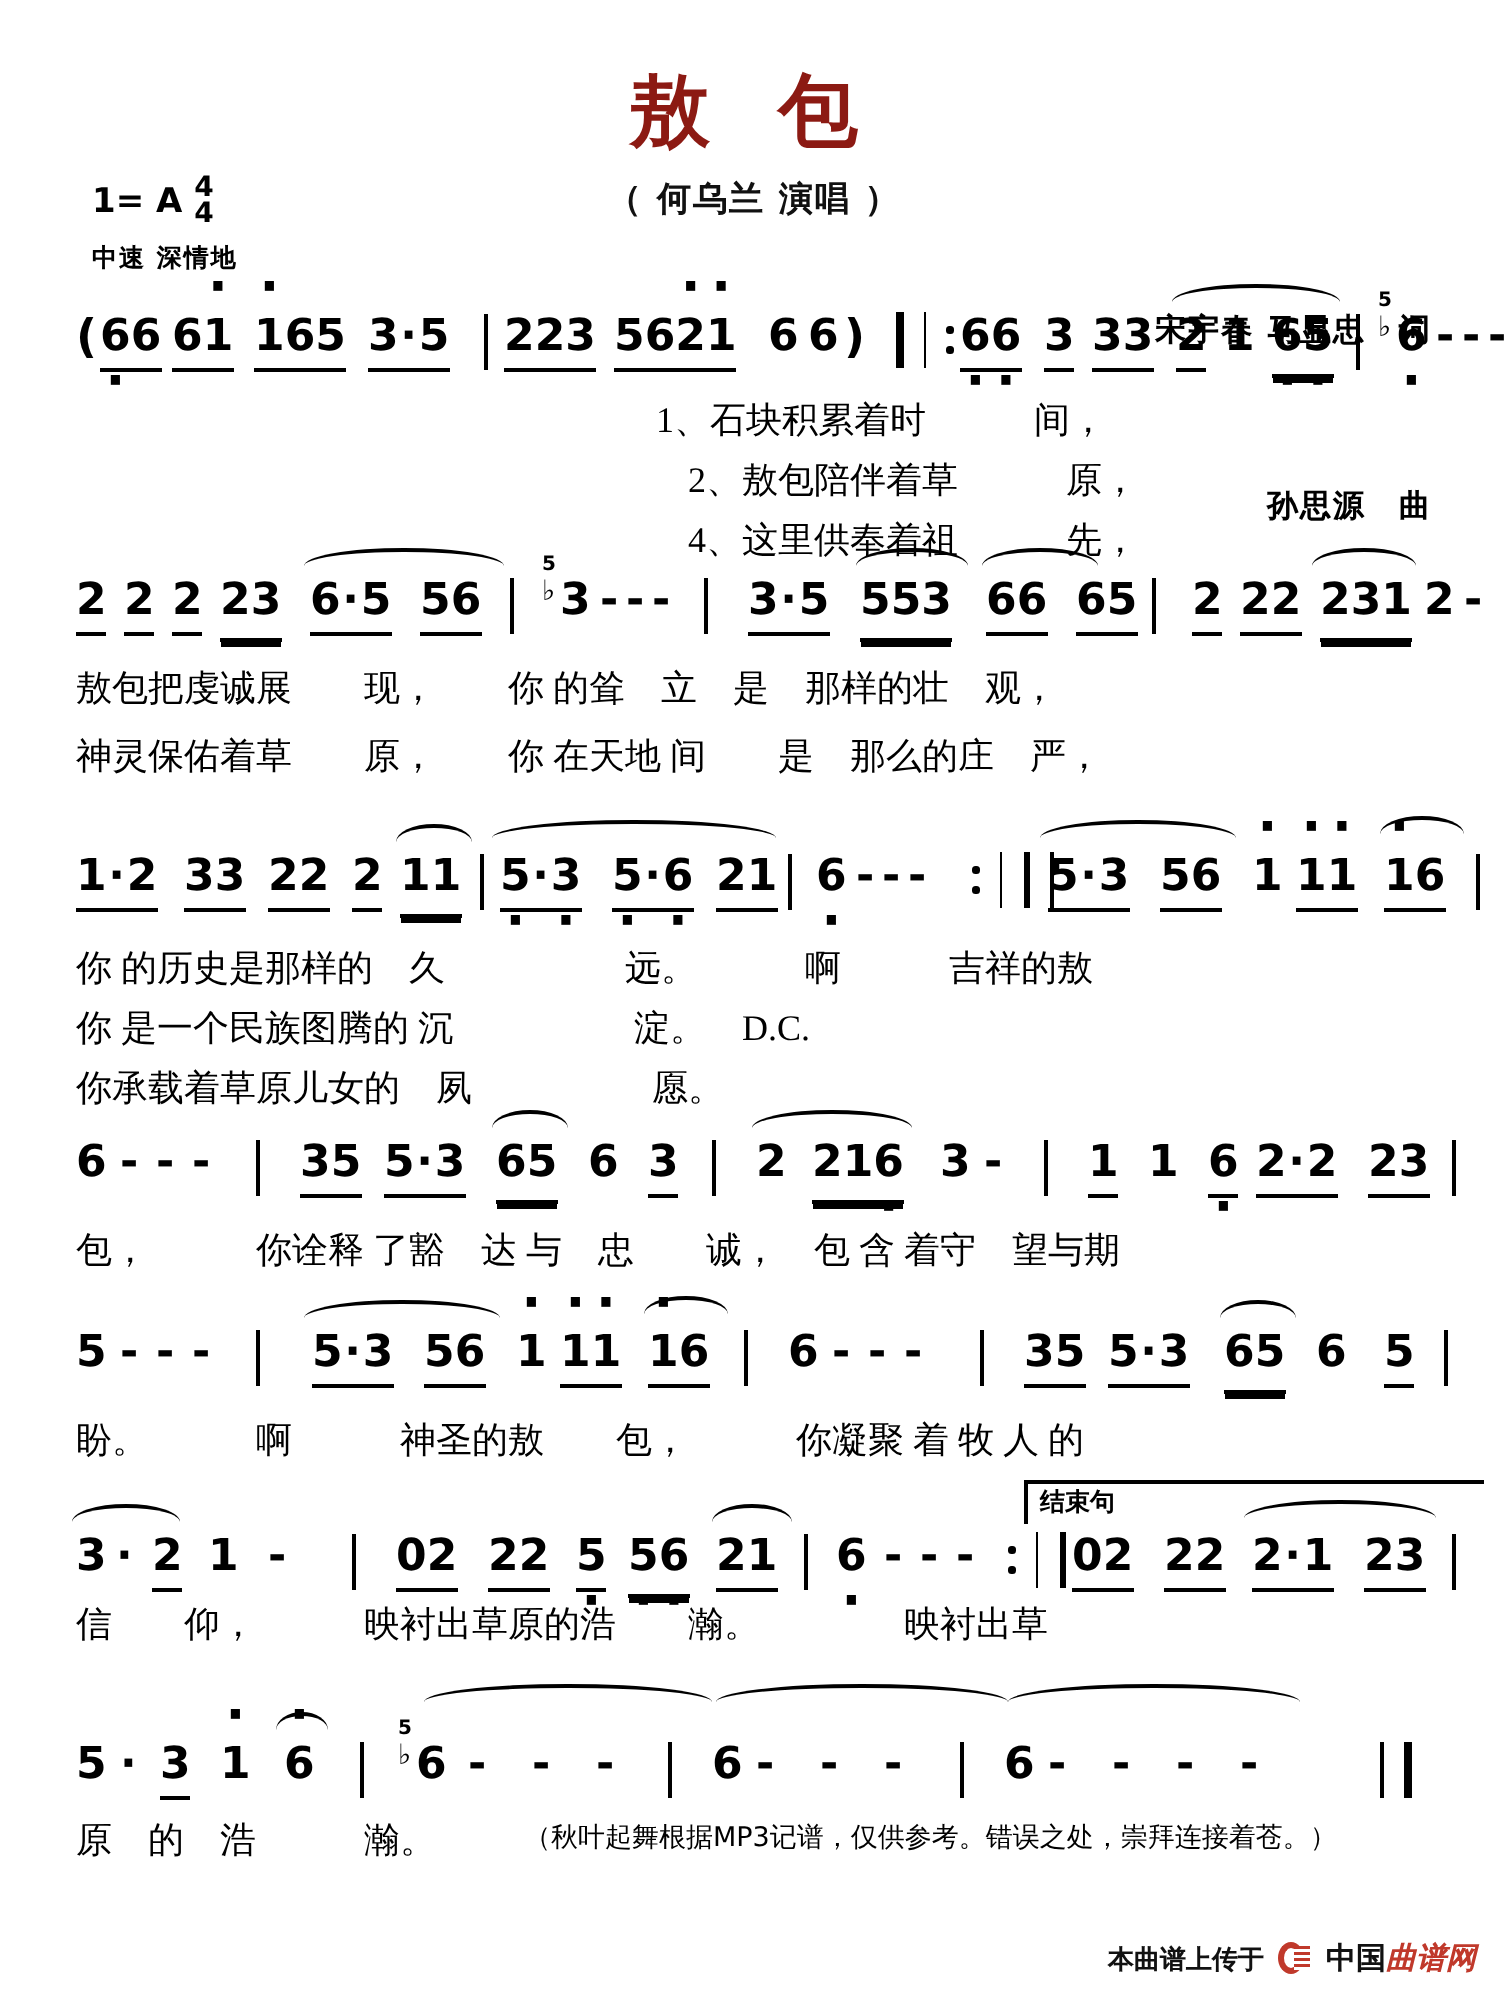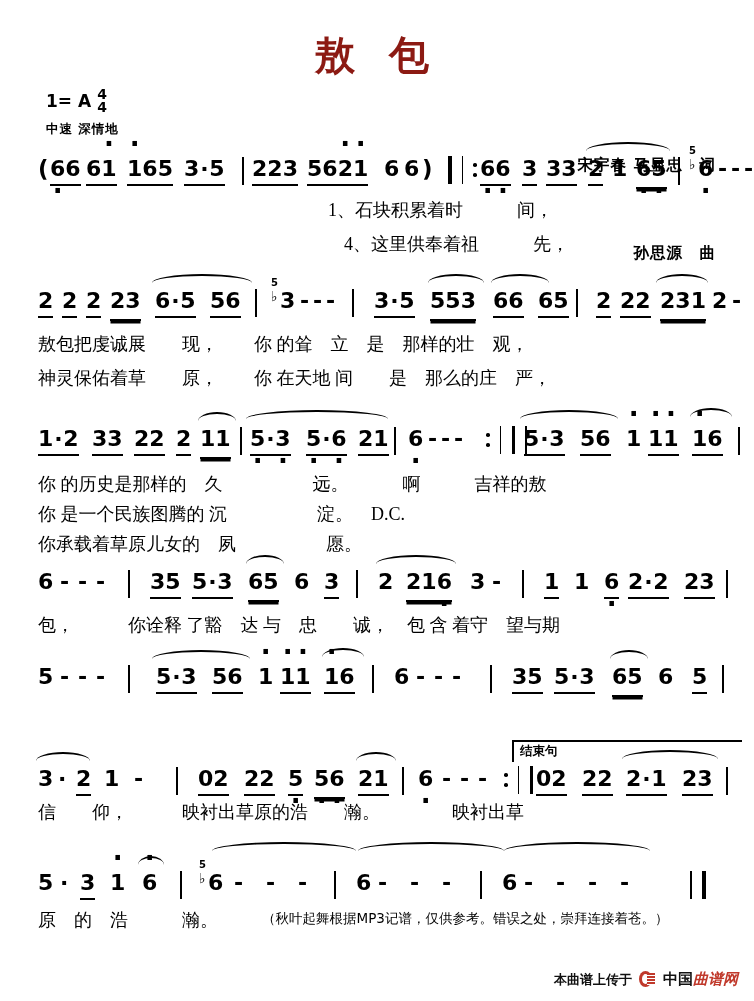--- a/index.html
+++ b/index.html
@@ -166,20 +166,21 @@
     font-size: 13.5px;
   }
 </style>
 </head>
 <body>
 
 <div id="header">
 
   <div id="song-title">敖 包</div>
 
+  <div id="singer">（ 何乌兰 演唱 ）</div>
 
   <div id="key-block">
     <div id="key-line">
       <span>1= A</span>
       <span class="meter">
         <span class="num">4</span>
         <span class="den">4</span>
       </span>
     </div>
     <div id="tempo-line">中速 深情地</div>
@@ -256,20 +257,23 @@
           <span class="d">6</span>
         </span>
       <span class="dash note-abs" style="left:718px;top:6px;">-</span>
       <span class="dash note-abs" style="left:731px;top:6px;">-</span>
       <span class="dash note-abs" style="left:744px;top:6px;">-</span>
 
     </div>
 
     <div class="lyrics" style="top:4px;">
       <span style="left:328px;">1、石块积累着时　　　间，</span>
+    </div>
+    <div class="lyrics" style="top:8px;">
+      <span style="left:344px;">2、敖包陪伴着草　　　原，</span>
     </div>
     <div class="lyrics" style="top:12px;">
       <span style="left:344px;">4、这里供奉着祖　　　先，</span>
     </div>
   </div>
 
   <div class="sys" style="height:136px;">
     <div class="noterow" style="height:46px;">
       <span class="grp bm1 note-abs" style="left:38px;top:8px;"><span class="tok"><span class="d">2</span></span></span>
       <span class="grp bm1 note-abs" style="left:62px;top:8px;"><span class="tok"><span class="d">2</span></span></span>
@@ -500,20 +504,23 @@
       </span>
       <span class="grp bm2 note-abs" style="left:612px;top:8px;">
         <span class="tok"><span class="d">6</span></span><span class="tok"><span class="d">5</span></span>
       </span>
       <span class="slur note-abs" style="left:610px;top:-6px;width:38px;"></span>
       <span class="note-abs" style="left:658px;top:8px;">6</span>
       <span class="grp bm1 note-abs" style="left:692px;top:8px;"><span class="tok"><span class="d">5</span></span></span>
       <span class="bar note-abs" style="left:722px;top:9px;"></span>
     </div>
 
+    <div class="lyrics" style="top:6px;">
+      <span style="left:38px;">盼。　　　啊　　　神圣的敖　　包，　　　你凝聚 着 牧 人 的</span>
+    </div>
   </div>
 
   <div class="sys" style="height:110px;">
 
     <div id="ending-bracket" style="left:512px; top:-8px; width:230px;"></div>
     <div id="ending-label" style="left:520px; top:-5px;">结束句</div>
 
     <div class="noterow" style="height:46px;">
       <span class="note-abs" style="left:38px;top:18px;">3</span>
       <span class="dotx note-abs" style="left:58px;top:18px;">·</span>

